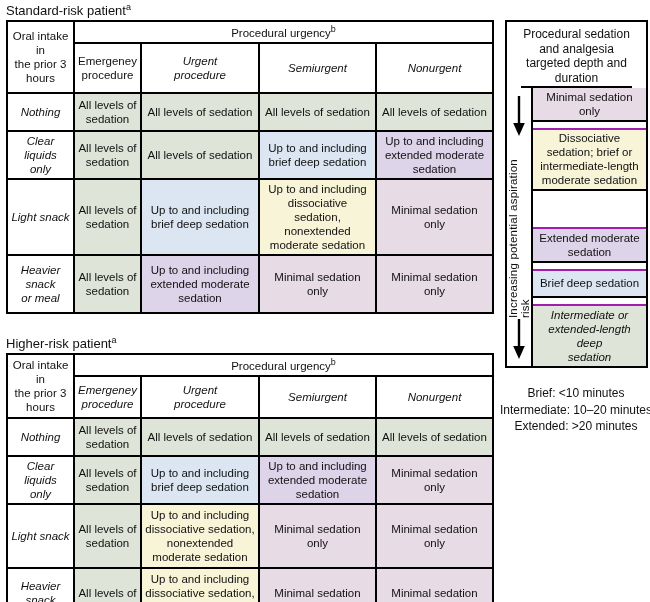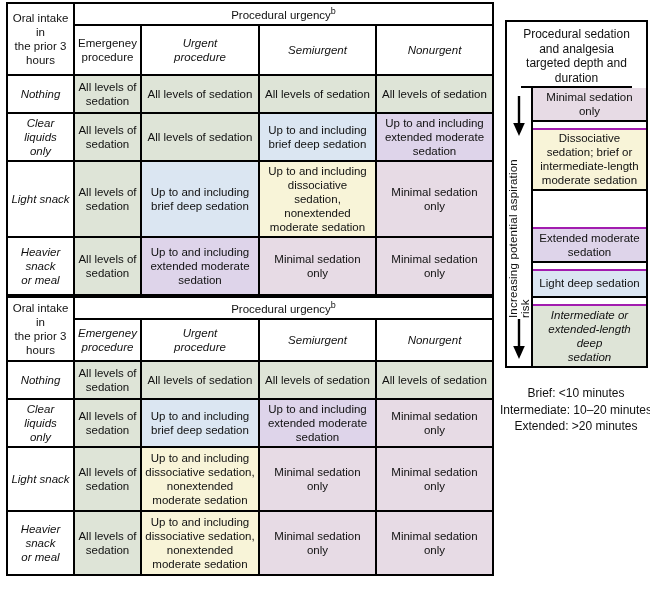--- a/index.html
+++ b/index.html
@@ -48,20 +48,21 @@
 
   .arrow-svg { display: block; }
 </style>
 </head>
 <body>
 
 <div class="fig">
 
   <div class="left">
 
+    <div class="tbl-title"><span>Standard-risk patient</span><sup>a</sup></div>
 
     <table class="risk" data-table="0">
       <colgroup>
           <col style="width:67px">
           <col style="width:67px">
           <col style="width:118px">
           <col style="width:117px">
           <col style="width:117px">
         </colgroup>
       <tbody>
@@ -105,20 +106,21 @@
             <td class="rowlabel">Heavier snack
 or meal</td>
             <td class="cell" style="background: rgb(222, 228, 215);">All levels of sedation</td>
             <td class="cell" style="background: rgb(222, 212, 234);">Up to and including extended moderate sedation</td>
             <td class="cell" style="background: rgb(231, 219, 229);">Minimal sedation only</td>
             <td class="cell" style="background: rgb(231, 219, 229);">Minimal sedation only</td>
           </tr>
         </tbody>
     </table>
 
+    <div class="tbl-title second"><span>Higher-risk patient</span><sup>a</sup></div>
 
     <table class="risk" data-table="1">
       <colgroup>
           <col style="width:67px">
           <col style="width:67px">
           <col style="width:118px">
           <col style="width:117px">
           <col style="width:117px">
         </colgroup>
       <tbody>
@@ -193,21 +195,21 @@
 only</div>
           <div class="sb-gap"></div>
           <div class="sb-box" style="height: 63px; background: rgb(248, 244, 216);">Dissociative
 sedation; brief or
 intermediate-length
 moderate sedation</div>
           <div class="sb-gap"></div>
           <div class="sb-box" style="height: 48px; background: rgb(222, 212, 234); margin-top: 31px;">Extended moderate
 sedation</div>
           <div class="sb-gap"></div>
-          <div class="sb-box" style="height: 40px; background: rgb(219, 230, 242);">Light deep sedation</div>
+          <div class="sb-box" style="height: 40px; background: rgb(219, 230, 242);">Brief deep sedation</div>
           <div class="sb-gap"></div>
           <div class="sb-box last" style="flex: 1 1 0%; background: rgb(222, 228, 215);">Intermediate or
 extended-length deep
 sedation</div>
         </div>
     </div>
   </div>
 
   <div class="notes">
     <div>Brief: &lt;10 minutes</div>

